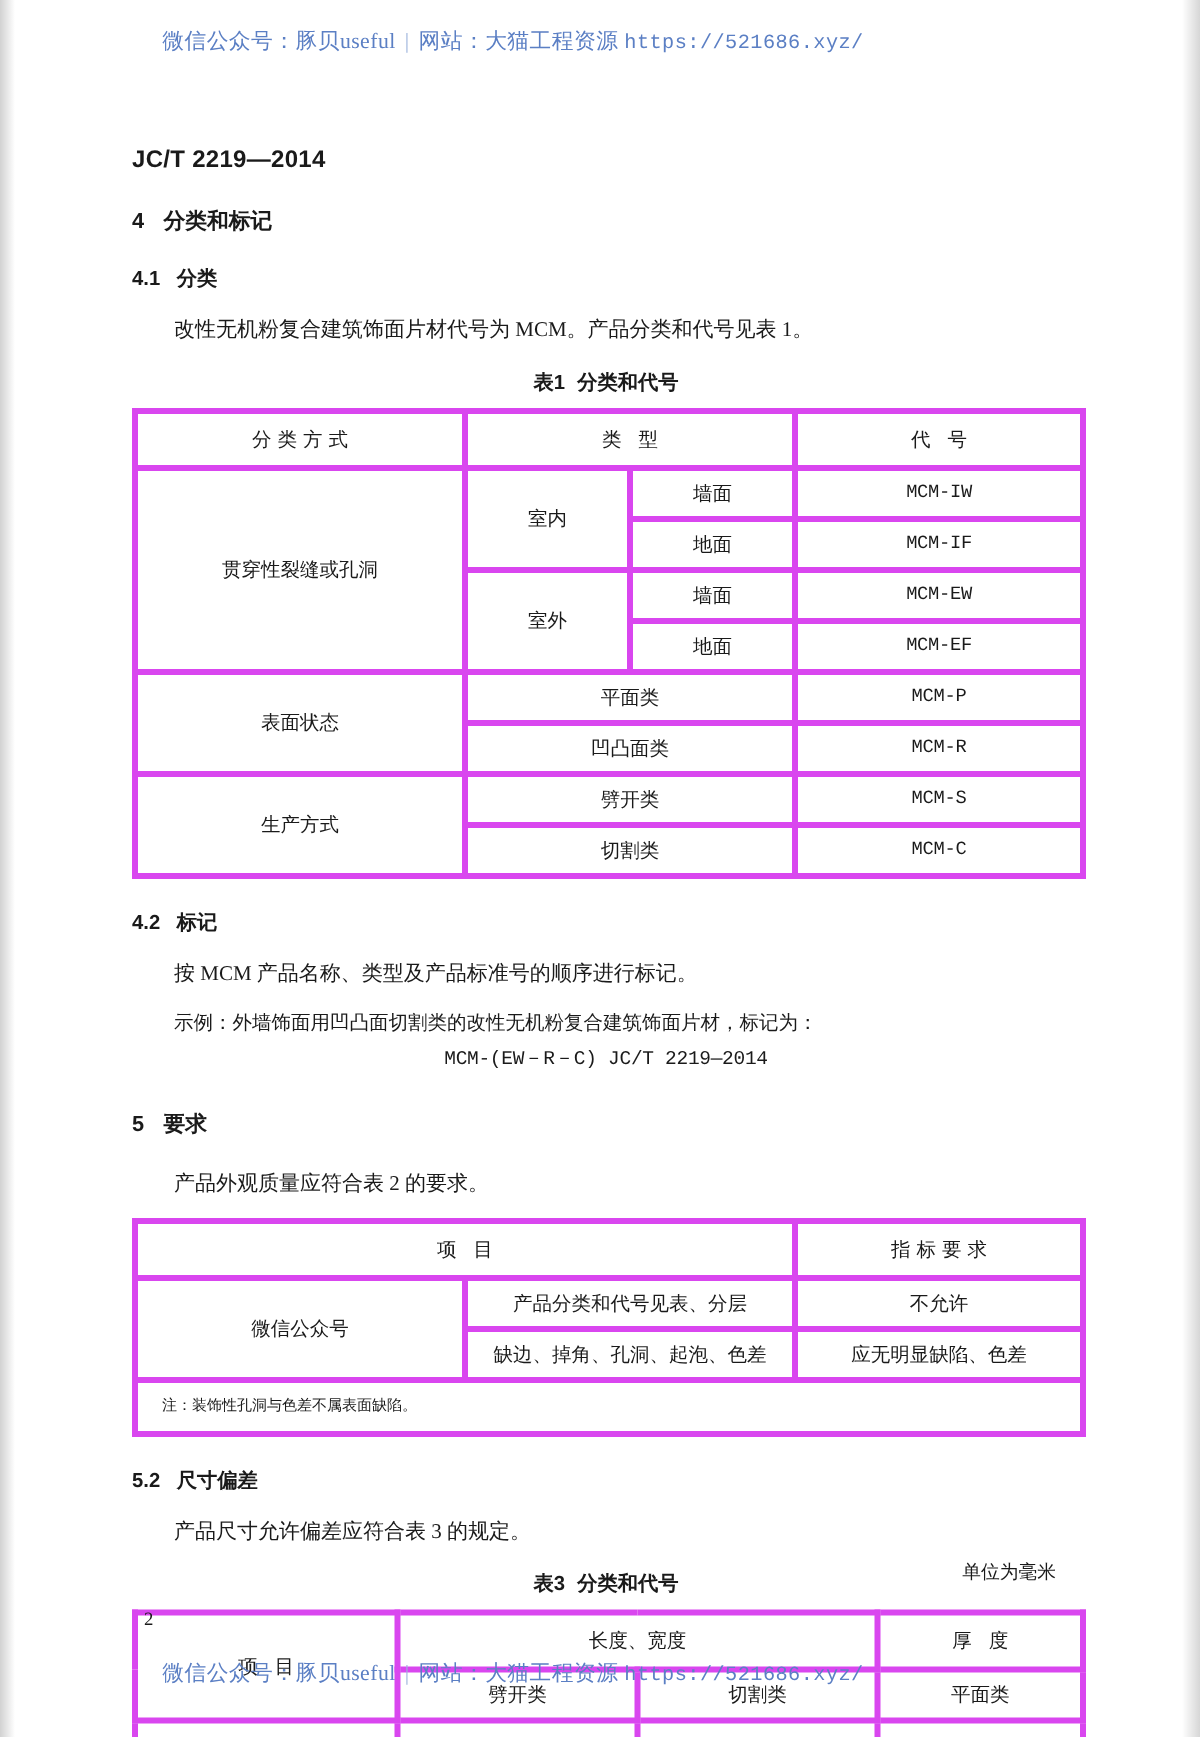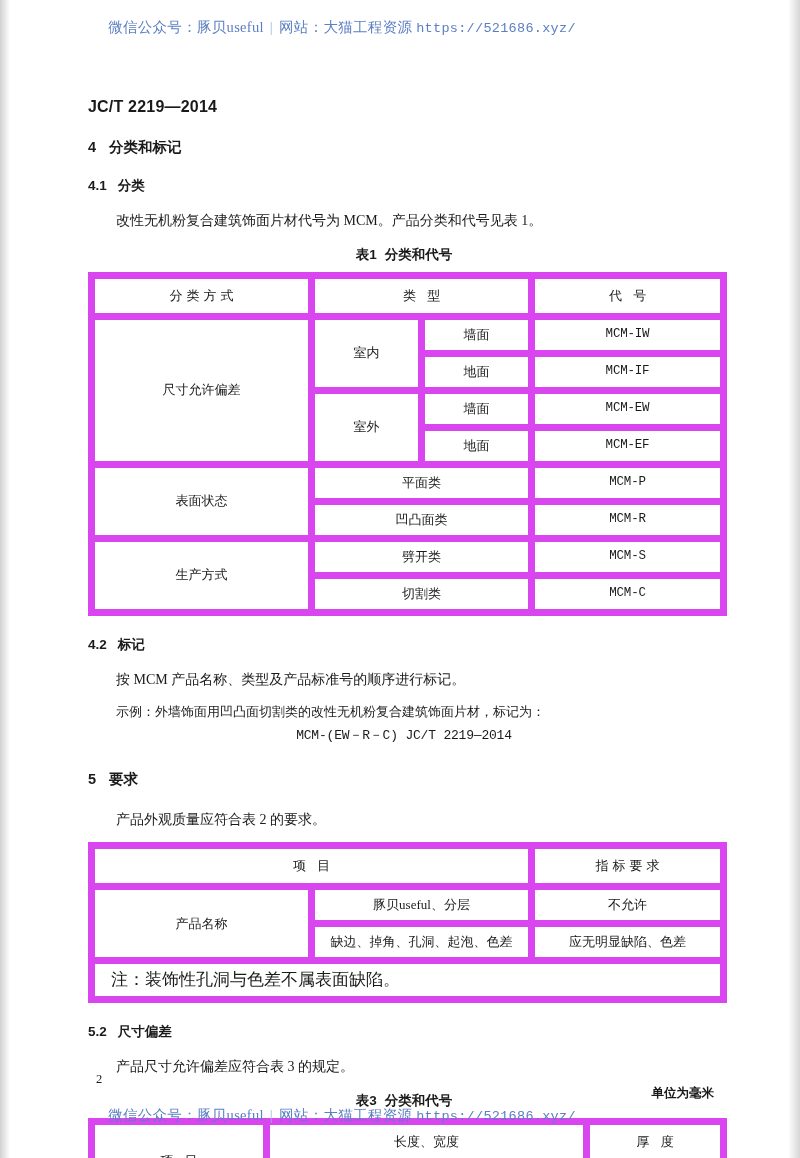--- a/index.html
+++ b/index.html
@@ -115,55 +115,54 @@
     font-weight: bold;
     font-size: 13.5px;
     margin: 14px 0 8px 0;
   }
   .tbl-caption .cap-num { padding-right: 8px; }
   .cap-row {
     position: relative;
   }
   .cap-row .unit-abs {
     position: absolute;
-    right: 6px;
+    right: 16px;
     bottom: 8px;
     font-size: 12.5px;
-    font-weight: bold;
   }
 
   table.doc {
     border-collapse: collapse;
     width: 632px;
     margin: 0 0 20px 0;
     table-layout: fixed;
   }
   table.doc td {
-    border: 7px solid #d946ef;
+    border: 4px solid #d946ef;
     text-align: center;
     vertical-align: middle;
     font-size: 13px;
     padding: 4px 4px;
     height: 22px;
     line-height: 1.35;
   }
   table.doc td.code {
     font-family: "Liberation Mono", "DejaVu Sans Mono", monospace;
     font-size: 12.5px;
     letter-spacing: -0.2px;
   }
   table.doc td.hdr {
     height: 26px;
     letter-spacing: 4px;
     text-indent: 4px;
   }
   table.doc td.note {
     text-align: left;
     padding-left: 16px;
-    font-size: 17px;
+    font-size: 10px;
     height: 24px;
   }
   table.doc td.two-line {
     line-height: 1.3;
     padding: 2px 4px;
   }
   .outer-thick {
     border: 1.6px solid #1d1d1d;
   }
 
@@ -209,21 +208,21 @@
           <col style="width:110px">
           <col style="width:192px">
       </colgroup>
       <tbody>
         <tr>
           <td class="hdr">分类方式</td>
           <td class="hdr" colspan="2">类  型</td>
           <td class="hdr">代  号</td>
         </tr>
         <tr>
-          <td rowspan="4">尺寸允许偏差</td>
+          <td rowspan="4">贯穿性裂缝或孔洞</td>
           <td rowspan="2">室内</td>
           <td>墙面</td>
           <td class="code">MCM-IW</td>
         </tr>
         <tr>
           <td>地面</td>
           <td class="code">MCM-IF</td>
         </tr>
         <tr>
           <td rowspan="2">室外</td>
@@ -276,22 +275,22 @@
         <col style="width:220px">
           <col style="width:220px">
           <col style="width:192px">
       </colgroup>
       <tbody>
         <tr>
           <td class="hdr" colspan="2">项  目</td>
           <td class="hdr">指标要求</td>
         </tr>
         <tr>
-          <td rowspan="2">产品名称</td>
-          <td>豚贝useful、分层</td>
+          <td rowspan="2">微信公众号</td>
+          <td>产品分类和代号见表、分层</td>
           <td>不允许</td>
         </tr>
         <tr>
           <td>缺边、掉角、孔洞、起泡、色差</td>
           <td>应无明显缺陷、色差</td>
         </tr>
         <tr>
           <td class="note" colspan="3">注：装饰性孔洞与色差不属表面缺陷。</td>
         </tr>
       </tbody>

